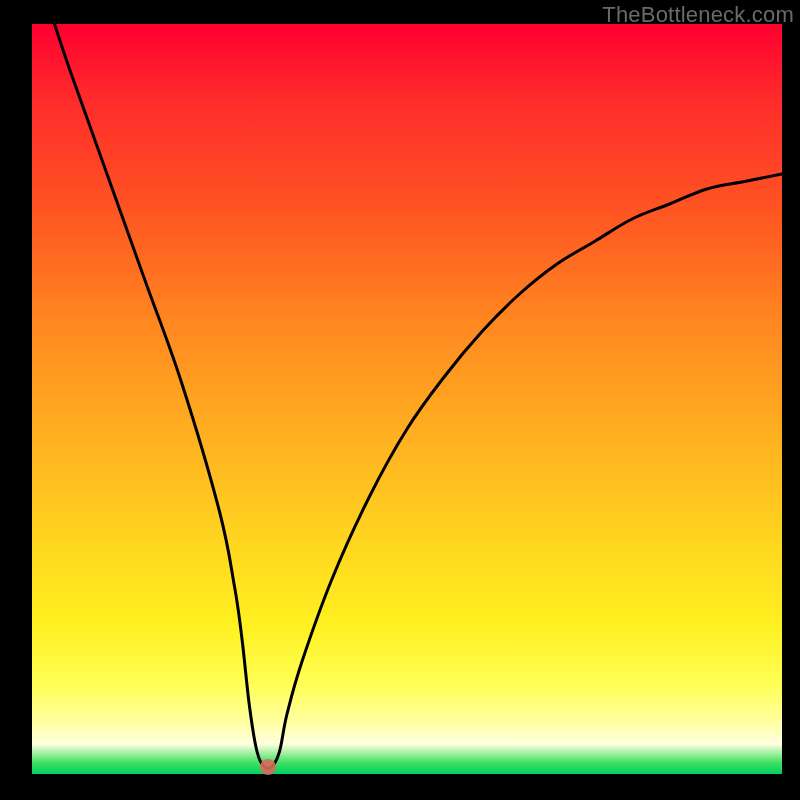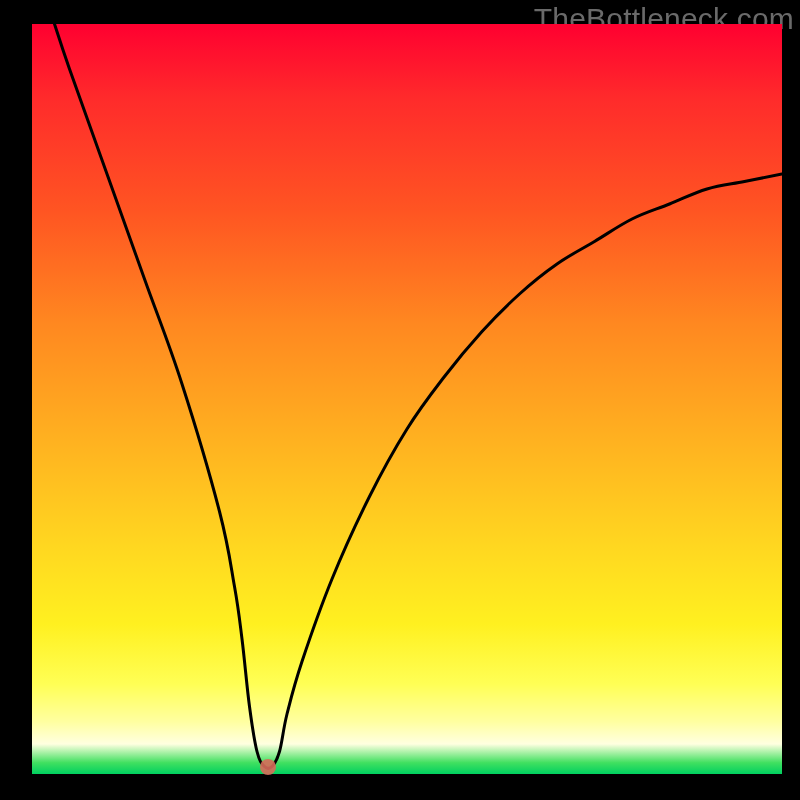--- a/index.html
+++ b/index.html
@@ -55,21 +55,21 @@
     margin-top: -8px;
     border-radius: 50%;
     background: #d86a5a;
     opacity: 0.9;
   }
   .watermark {
     position: absolute;
     top: 2px;
     right: 6px;
     color: #6a6a6a;
-    font-size: 30px;
+    font-size: 22px;
     font-weight: 400;
     letter-spacing: 0.2px;
   }
 </style>
 </head>
 <body>
 
 <div class="frame">
   <div class="watermark">TheBottleneck.com</div>
 

